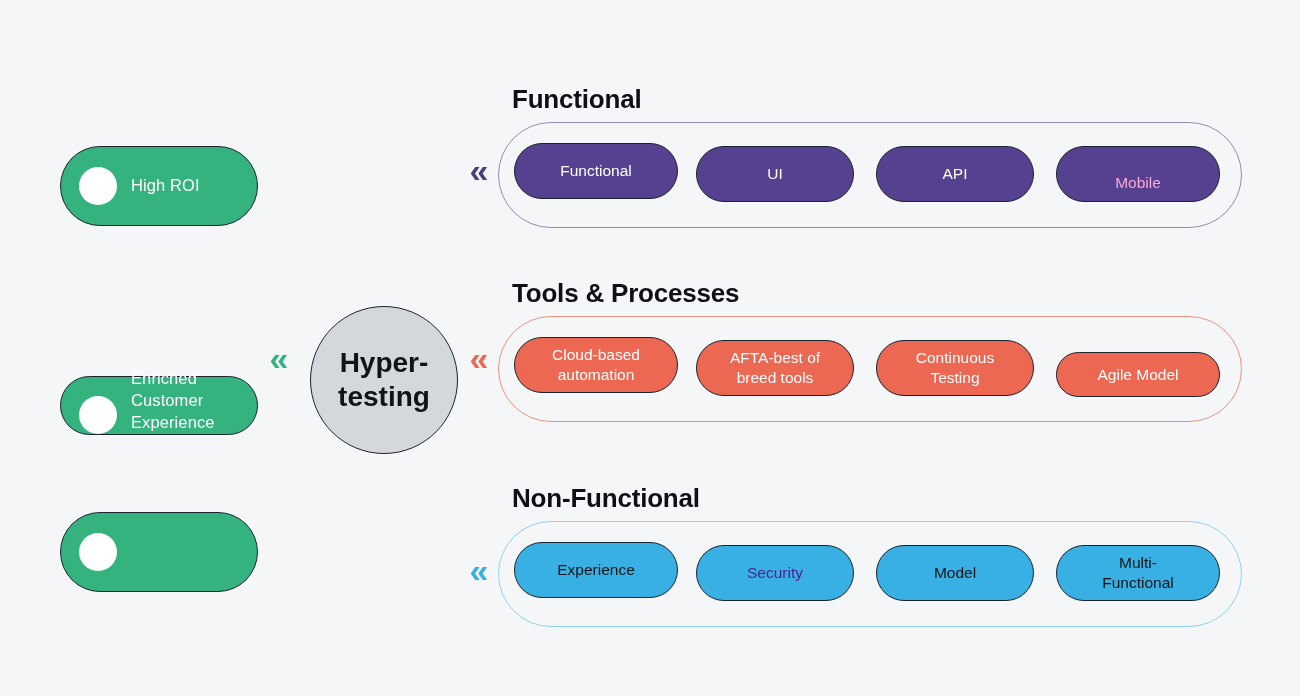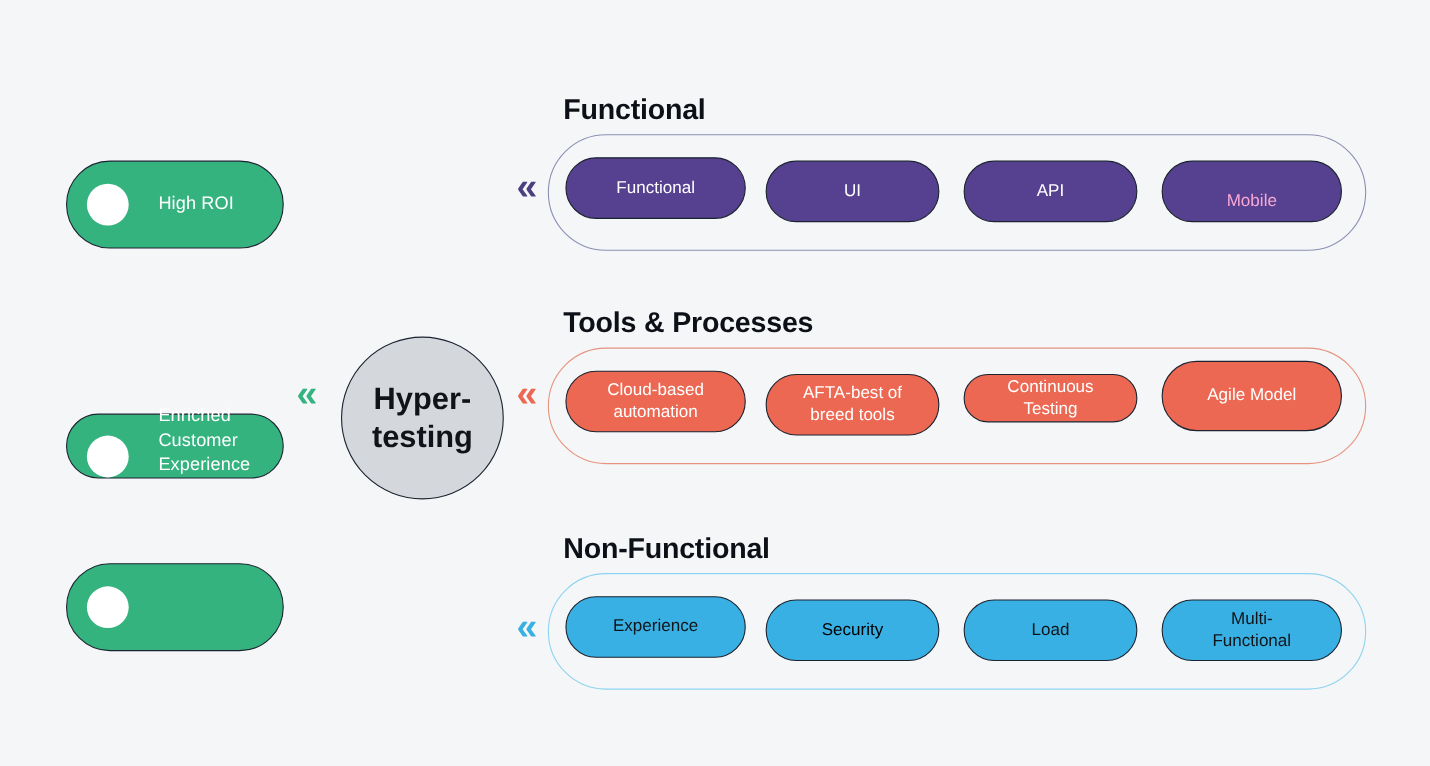--- a/index.html
+++ b/index.html
@@ -23,21 +23,21 @@
   
   .benefit {
     position: absolute;
     box-sizing: border-box;
     background: #35b37e;
     border: 1.6px solid #1b2330;
     border-radius: 999px;
     display: flex;
     align-items: center;
     padding-left: 18px;
-    gap: 27px;
+    gap: 14px;
   }
   .benefit-dot {
     flex: 0 0 auto;
     width: 38px;
     height: 38px;
     border-radius: 50%;
     background: #ffffff;
   }
   .benefit-label {
     color: #ffffff;
@@ -209,43 +209,43 @@
     <div class="connector" style="left:676px; top:49px; width:28px;"></div>
 
     <div class="node" style="left:16px; top:21px; width:164px; height:56px; background:#ec6852;">
       <span class="node-label" style="color:#ffffff;">Cloud-based
 automation</span>
     </div>
     <div class="node" style="left:198px; top:24px; width:158px; height:56px; background:#ec6852;">
       <span class="node-label" style="color:#ffffff;">AFTA-best of
 breed tools</span>
     </div>
-    <div class="node" style="left:378px; top:24px; width:158px; height:44px; background:#ec6852;justify-content:center;">
+    <div class="node" style="left:378px; top:24px; width:158px; height:56px; background:#ec6852;justify-content:center;">
       <span class="node-label" style="color:#ffffff;">Continuous
 Testing</span>
     </div>
-    <div class="node" style="left:558px; top:12px; width:164px; height:64px; background:#ec6852;">
+    <div class="node" style="left:558px; top:36px; width:164px; height:45px; background:#ec6852;">
       <span class="node-label" style="color:#ffffff;">Agile Model</span>
     </div>
   </div>
 
   <div class="group" style="top:521px;">
     <div class="group-title">Non-Functional</div>
     <div class="group-frame" style="border-color:#8ed3ef;"></div>
 
     <div class="connector" style="left:676px; top:49px; width:28px;"></div>
 
     <div class="node" style="left:16px; top:21px; width:164px; height:56px; background:#38b0e3;">
       <span class="node-label" style="color:#101418;">Experience</span>
     </div>
     <div class="node" style="left:198px; top:24px; width:158px; height:56px; background:#38b0e3;">
-      <span class="node-label" style="color:#000000;">Security</span>
+      <span class="node-label" style="color:#4c1d95;">Security</span>
     </div>
     <div class="node" style="left:378px; top:24px; width:158px; height:56px; background:#38b0e3;">
-      <span class="node-label" style="color:#101418;">Load</span>
+      <span class="node-label" style="color:#101418;">Model</span>
     </div>
     <div class="node" style="left:558px; top:24px; width:164px; height:56px; background:#38b0e3;">
       <span class="node-label" style="color:#101418;">Multi-
 Functional</span>
     </div>
   </div>
 
 </div>
 
 </body></html>

